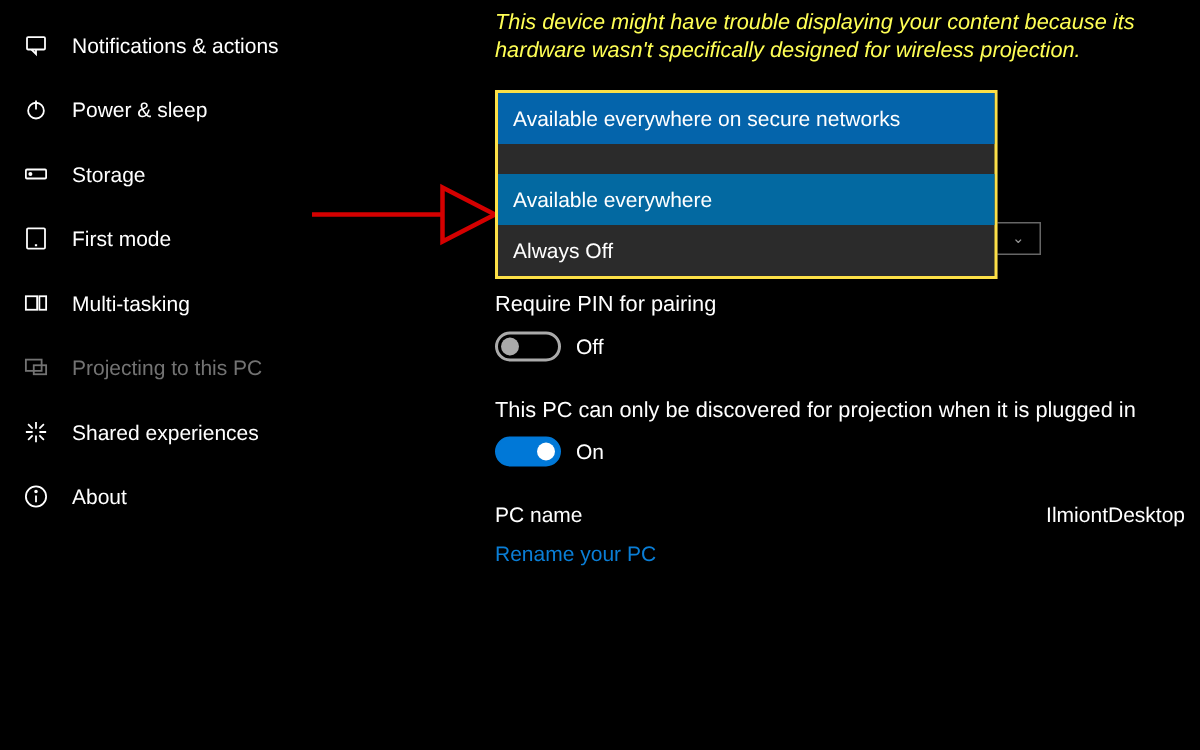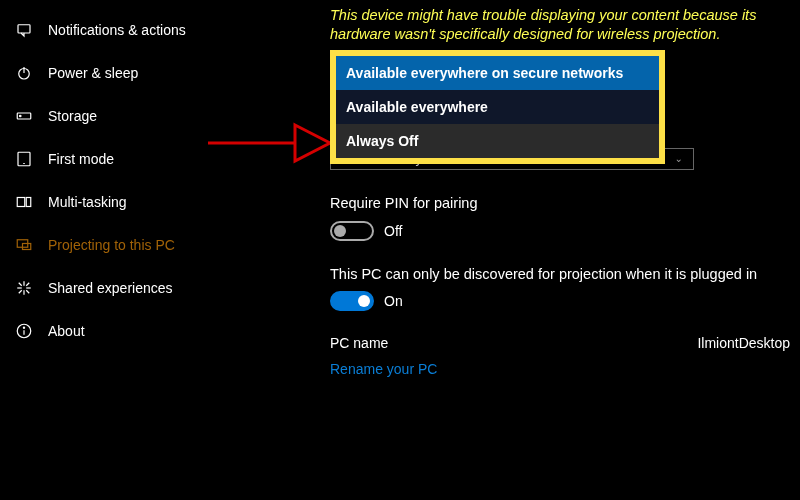--- a/index.html
+++ b/index.html
@@ -23,21 +23,21 @@
   }
   .sidebar-item {
     display: flex;
     align-items: center;
     height: 43px;
     padding-left: 14px;
     color: #fff;
     font-size: 14px;
     cursor: pointer;
   }
-  .sidebar-item.selected { color: #a16207; }
+  .sidebar-item.selected { color: #737373; }
   .sidebar-item .icon {
     width: 20px;
     height: 20px;
     margin-right: 14px;
     display: flex;
     align-items: center;
     justify-content: center;
     flex: 0 0 20px;
   }
   .sidebar-item .icon svg { stroke: currentColor; }
@@ -58,36 +58,35 @@
     font-size: 14.5px;
     line-height: 1.3;
     margin-bottom: 4px;
   }
   .dropdown-wrap {
     width: 335px;
     position: relative;
   }
   .dropdown-list {
     position: absolute;
-    top: 0;
+    top: 10px;
     left: 0;
     width: 100%;
     background: #2b2b2b;
-    border: 6px solid #fde047;
+    border: 2px solid #fde047;
     z-index: 5;
-    font-weight: bold;
   }
   .dropdown-list .opt {
     padding: 9px 10px;
     font-size: 14px;
     color: #fff;
     cursor: pointer;
   }
   .dropdown-list .opt.selected { background: #0464ab; }
-  .dropdown-list .opt.hover { background: #0f172a; }
+  .dropdown-list .opt.hover { background: #0369a1; margin-top: 20px; }
   .dropdown-base {
     margin-top: 104px;
     width: 364px;
     border: 1px solid #666;
     padding: 4px 10px;
     font-size: 13px;
     color: #c0c0c0;
     display: flex;
     justify-content: space-between;
     align-items: center;

